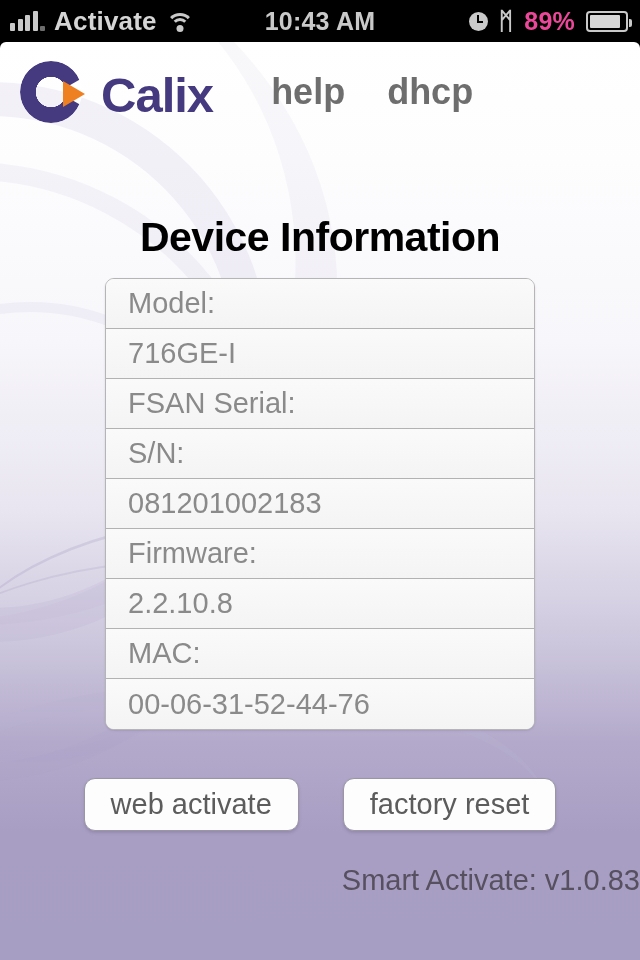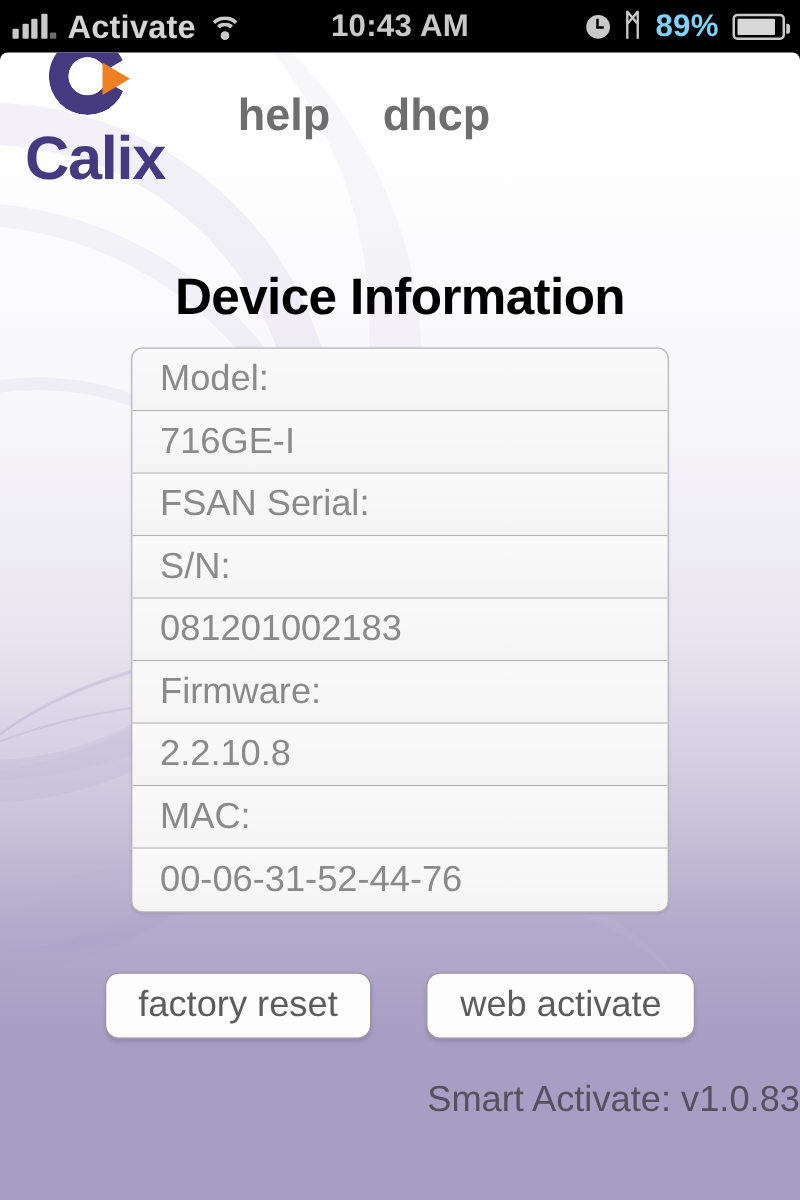--- a/index.html
+++ b/index.html
@@ -67,21 +67,21 @@
   }
   .clock-icon::after {
     content:""; position:absolute; left:8px; top:3px;
     width:2.4px; height:7px; background:#000;
   }
   .clock-icon::before {
     content:""; position:absolute; left:8px; top:9px;
     width:6px; height:2.4px; background:#000;
   }
   .bt { font-size:24px; color:#c9c9c9; line-height:1; }
-  .pct { font-size:25px; font-weight:bold; color:#7dd3fc; }
+  .pct { font-size:25px; font-weight:bold; color:#ec4899; }
   .battery {
     width:42px; height:21px; border:2.5px solid #c9c9c9;
     border-radius:4px; position:relative; padding:2px;
   }
   .battery::after {
     content:""; position:absolute; right:-6px; top:6px;
     width:3.5px; height:8px; background:#c9c9c9; border-radius:0 2px 2px 0;
   }
   .battery i { display:block; height:100%; width:89%; background:#d7d7d7; border-radius:1px; }
 
@@ -146,21 +146,21 @@
     transform:rotate(-3deg);
   }
 
   
   .header {
     position:relative; z-index:4;
     height:100px;
     display:flex; align-items:center;
     padding-left:20px;
   }
-  .logo-lockup { display:flex; align-items:center; gap:7px;flex-direction:column; }
+  .logo-lockup { display:flex; align-items:flex-end; gap:7px; }
   .logo-mark {
     position:relative; width:74px; height:62px;
   }
   .logo-c {
     position:absolute; left:0; top:0; width:62px; height:62px;
     border-radius:50%;
     background:#45397f;
     -webkit-mask:radial-gradient(circle 15px at 50% 50%, transparent 15px, #000 15.5px);
             mask:radial-gradient(circle 15px at 50% 50%, transparent 15px, #000 15.5px);
   }
@@ -307,21 +307,21 @@
         <div class="info-row">FSAN Serial:</div>
         <div class="info-row">S/N:</div>
         <div class="info-row">081201002183</div>
         <div class="info-row">Firmware:</div>
         <div class="info-row">2.2.10.8</div>
         <div class="info-row">MAC:</div>
         <div class="info-row">00-06-31-52-44-76</div>
       </div>
 
       <div class="buttons">
+        <button class="btn">web activate</button>
         <button class="btn">factory reset</button>
-        <button class="btn">web activate</button>
       </div>
 
       <div class="version">Smart Activate: v1.0.83</div>
 
     </div>
   </div>
 </div>
 
 </body></html>

